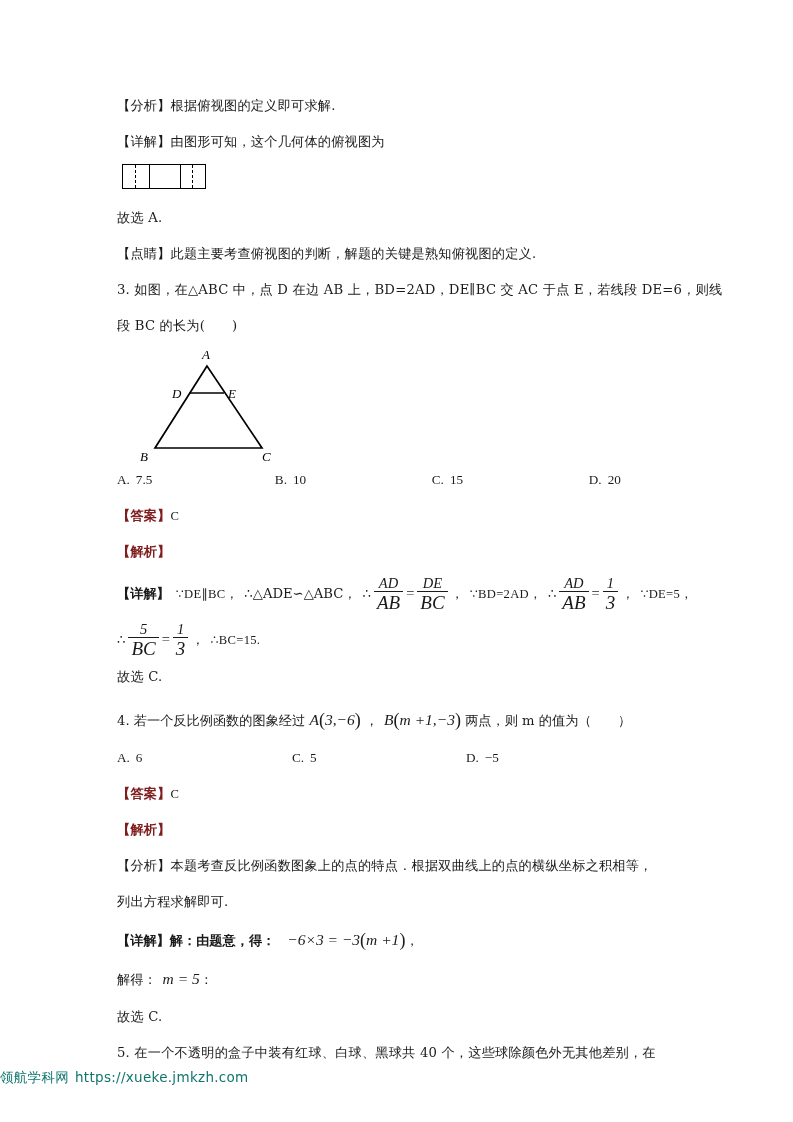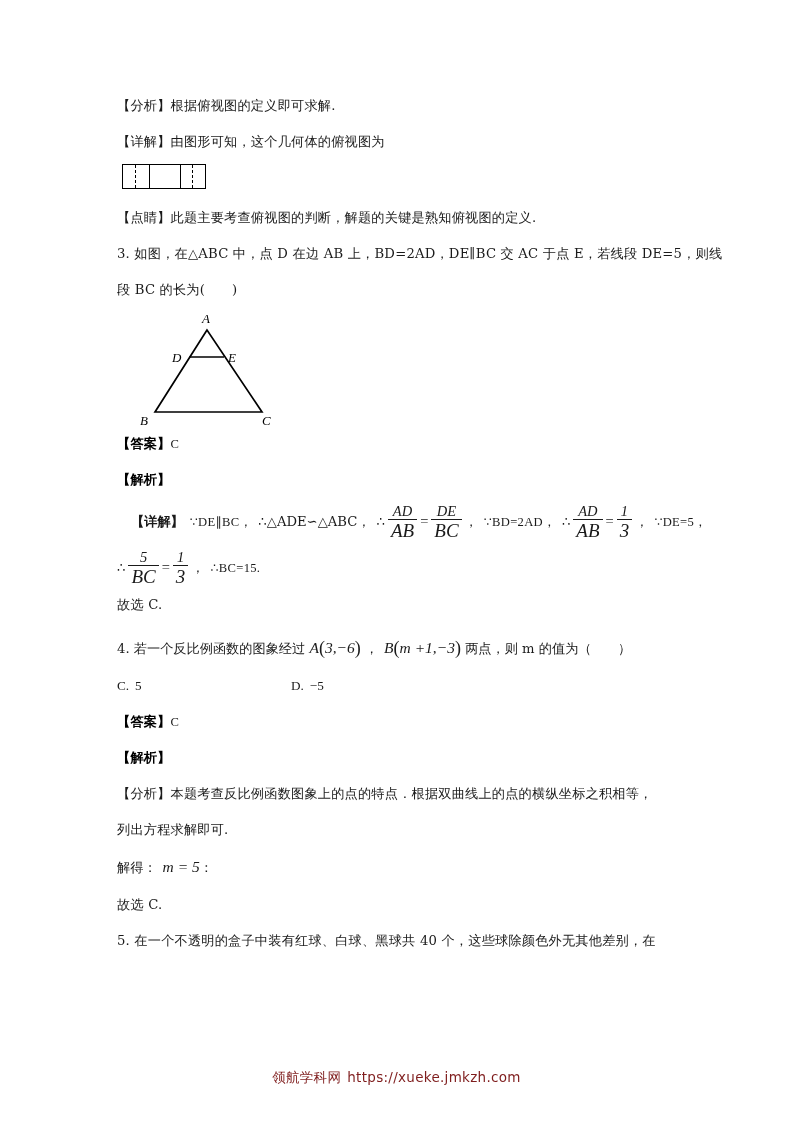--- a/index.html
+++ b/index.html
@@ -37,21 +37,21 @@
   .cn {
     font-family: "DejaVu Serif", "Liberation Serif", serif;
     font-size: 13.2px;
   }
   .lbl {
     font-family: "DejaVu Serif", "Liberation Serif", serif;
     font-weight: bold;
     font-size: 13.2px;
   }
   .blue {
-    color: #000000;
+    color: #7f1d1d;
   }
   .mono-ish {
     font-family: "Liberation Serif", serif;
     font-size: 12.6px;
     letter-spacing: 0.3px;
   }
   
   .topview-wrap {
     height: 40px;
     position: relative;
@@ -125,21 +125,20 @@
     padding: 0 3px;
     border-top: 1.1px solid #1a1a1a;
     font-size: 19px;
     font-style: italic;
   }
   .upr  { font-style: normal; }
   .mline {
     line-height: 46px;
     font-size: 13.2px;
     white-space: nowrap;
-    margin-left: 14px;
   }
   .mline2 {
     line-height: 44px;
     font-size: 13.2px;
     white-space: nowrap;
   }
   .q4text {
     font-size: 13.2px;
     line-height: 38px;
     white-space: nowrap;
@@ -155,22 +154,21 @@
     font-family: "Liberation Serif", serif;
     position: relative;
     top: 1px;
   }
   
   .footer {
     position: absolute;
     left: 0;
     top: 1069px;
     width: 793px;
-    text-align: center;
-    color: #7f1d1d;
+    color: #0f766e;
     font-size: 13.5px;
     font-family: "DejaVu Sans", sans-serif;
     letter-spacing: 0.3px;
   }
   .sp { display: inline-block; width: 6px; }
   .sp2 { display: inline-block; width: 12px; }
 </style>
 </head>
 <body>
 
@@ -183,41 +181,56 @@
 
     <div class="topview-wrap">
       <div class="topview">
         <div class="dash" style="left:12px;"></div>
         <div class="solid" style="left:26px;"></div>
         <div class="solid" style="left:57px;"></div>
         <div class="dash" style="left:69px;"></div>
       </div>
     </div>
 
+    <p class="para cn">故选 A.</p>
 
     <p class="para cn">【点睛】此题主要考查俯视图的判断，解题的关键是熟知俯视图的定义.</p>
 
-    <p class="para cn">3. 如图，在△ABC 中，点 D 在边 AB 上，BD=2AD，DE∥BC 交 AC 于点 E，若线段 DE=5，则线</p>
+    <p class="para cn">3. 如图，在△ABC 中，点 D 在边 AB 上，BD=2AD，DE∥BC 交 AC 于点 E，若线段 DE=6，则线</p>
     <p class="para cn">段 BC 的长为(　　)</p>
 
     <div class="tri-wrap">
       <svg width="230" height="118" viewBox="0 0 230 118">
 
         <polygon points="82,22 30,104 137,104" fill="none" stroke="#000" stroke-width="1.7"></polygon>
 
         <line x1="64.5" y1="49" x2="99" y2="49" stroke="#000" stroke-width="1.7"></line>
 
         <text x="77" y="15" font-family="Liberation Serif, serif" font-style="italic" font-size="13" fill="#000">A</text>
         <text x="47" y="54" font-family="Liberation Serif, serif" font-style="italic" font-size="13" fill="#000">D</text>
         <text x="103" y="54" font-family="Liberation Serif, serif" font-style="italic" font-size="13" fill="#000">E</text>
         <text x="15" y="117" font-family="Liberation Serif, serif" font-style="italic" font-size="13" fill="#000">B</text>
         <text x="137" y="117" font-family="Liberation Serif, serif" font-style="italic" font-size="13" fill="#000">C</text>
       </svg>
     </div>
 
+    <div class="options">
+      <span class="opt opt-a">
+        <span>A.</span><span class="sp"></span><span>7.5</span>
+      </span>
+      <span class="opt opt-b">
+        <span>B.</span><span class="sp"></span><span>10</span>
+      </span>
+      <span class="opt opt-c">
+        <span>C.</span><span class="sp"></span><span>15</span>
+      </span>
+      <span class="opt opt-d">
+        <span>D.</span><span class="sp"></span><span>20</span>
+      </span>
+    </div>
 
     <p class="para">
       <span class="lbl blue">【答案】</span><span class="mono-ish">C</span>
     </p>
 
     <p class="para">
       <span class="lbl blue">【解析】</span>
     </p>
 
     <div class="mline">
@@ -228,39 +241,45 @@
       <span class="cn">∴</span><span class="frac"><span class="num upr">5</span><span class="den math">BC</span></span><span class="math upr">=</span><span class="frac"><span class="num upr">1</span><span class="den upr">3</span></span><span class="cn">，</span><span class="sp"></span><span class="mono-ish">∴BC=15.</span>
     </div>
 
     <p class="para cn" style="line-height:30px;">故选 C.</p>
 
     <div class="q4text" style="margin-top:8px;">
       <span class="cn">4. 若一个反比例函数的图象经过 </span><span class="bigmath">A</span><span class="paren">(</span><span class="bigmath">3,−6</span><span class="paren">)</span><span class="cn"> ，</span><span class="sp"></span><span class="bigmath">B</span><span class="paren">(</span><span class="bigmath">m +1,−3</span><span class="paren">)</span><span class="cn"> 两点，则 m 的值为（　　）</span>
     </div>
 
     <div class="options">
+      <span class="opt opt-a">
+        <span>A.</span><span class="sp"></span><span>6</span>
+      </span>
       <span class="opt opt-c">
         <span>C.</span><span class="sp"></span><span>5</span>
       </span>
       <span class="opt opt-d">
         <span>D.</span><span class="sp"></span><span>−5</span>
       </span>
     </div>
 
     <p class="para">
       <span class="lbl blue">【答案】</span><span class="mono-ish">C</span>
     </p>
 
     <p class="para">
       <span class="lbl blue">【解析】</span>
     </p>
 
     <p class="para cn">【分析】本题考查反比例函数图象上的点的特点．根据双曲线上的点的横纵坐标之积相等，</p>
     <p class="para cn">列出方程求解即可.</p>
 
+    <div class="q4text">
+      <span class="cn"><span class="lbl">【详解】解：由题意，得：</span></span><span class="sp2"></span><span class="bigmath upr">−6×3 = −3</span><span class="paren">(</span><span class="bigmath">m +1</span><span class="paren">)</span><span class="cn">，</span>
+    </div>
 
     <div class="q4text">
       <span class="cn">解得：</span><span class="sp"></span><span class="bigmath">m</span><span class="bigmath upr"> = 5</span><span class="cn">：</span>
     </div>
 
     <p class="para cn">故选 C.</p>
 
     <p class="para cn">5. 在一个不透明的盒子中装有红球、白球、黑球共 40 个，这些球除颜色外无其他差别，在</p>
 
   </div>

